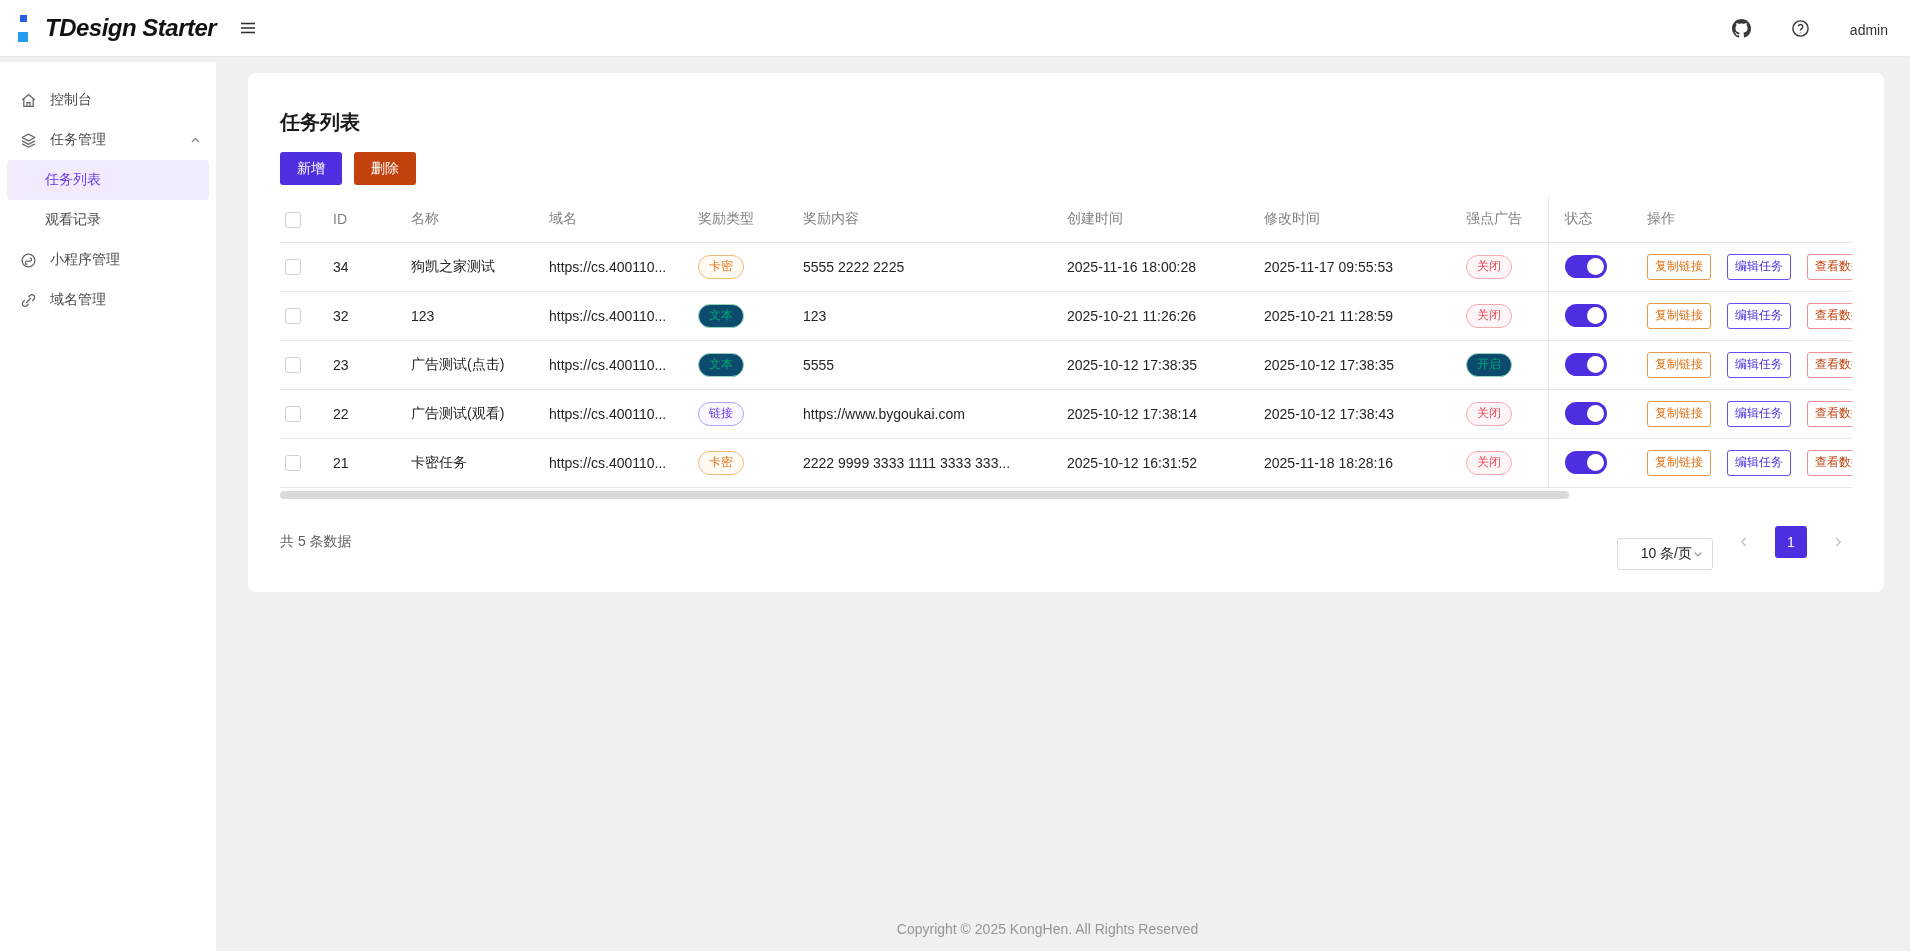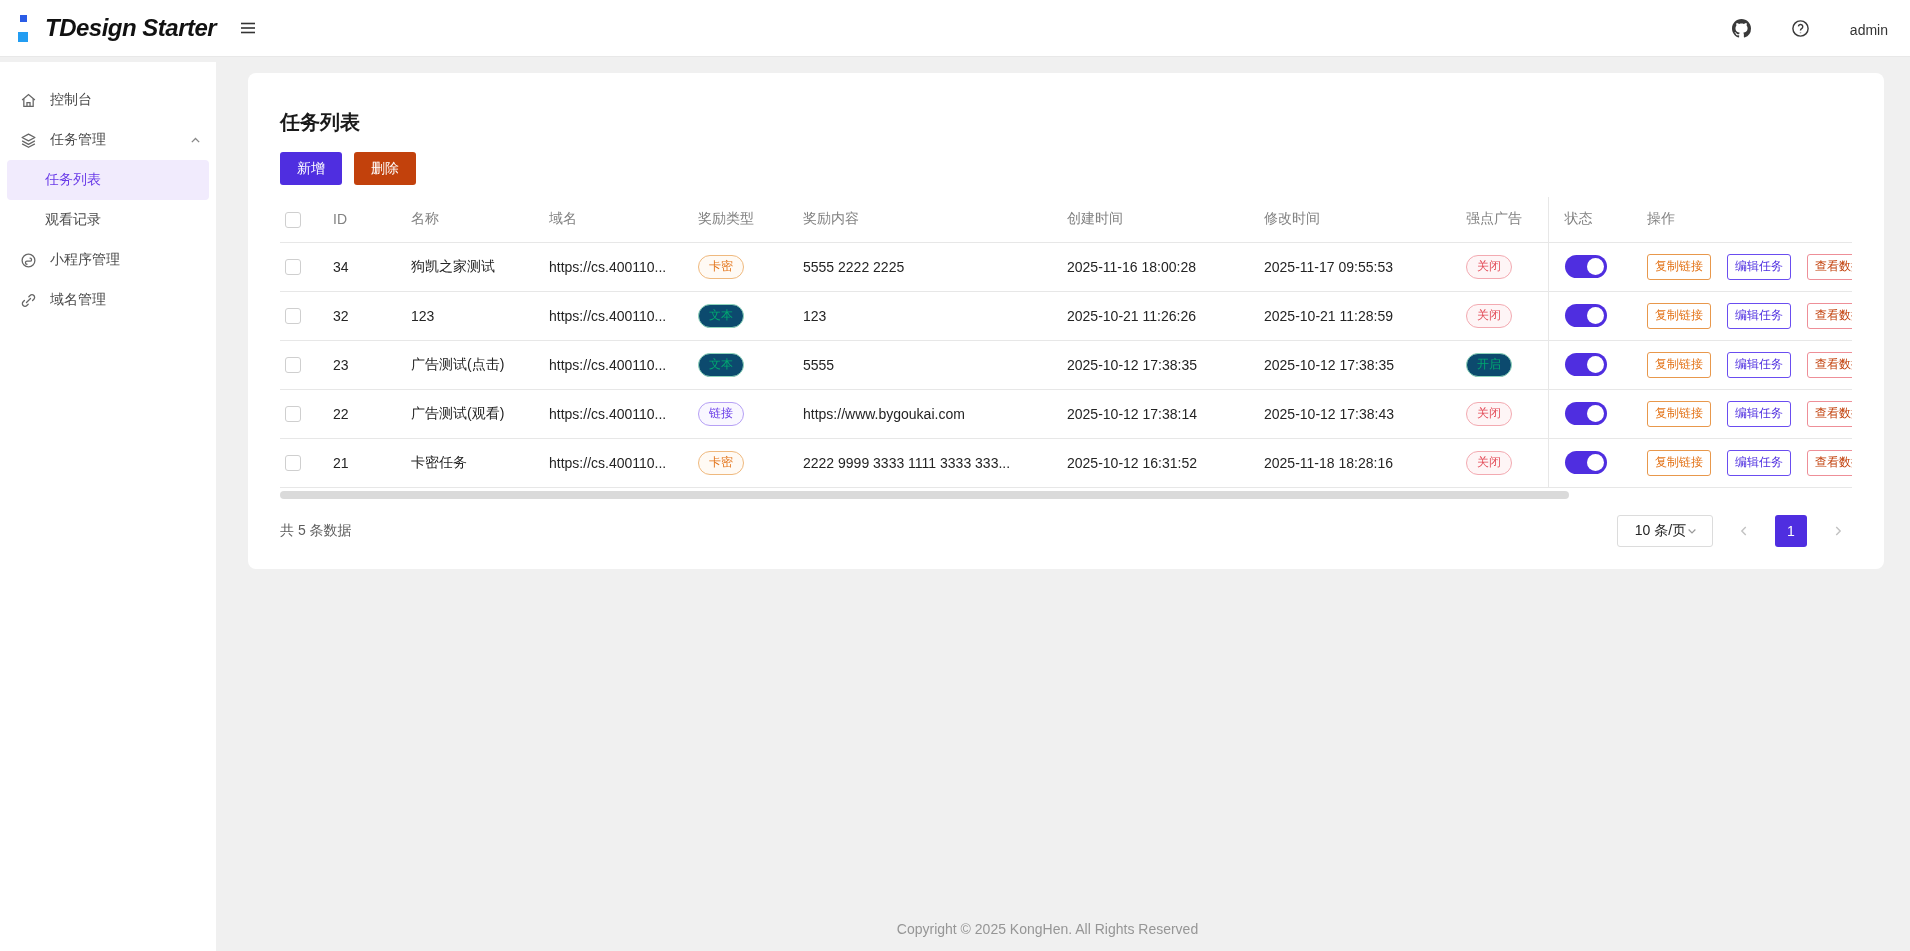--- a/index.html
+++ b/index.html
@@ -73,22 +73,22 @@
 
   .hscroll { width:1572px; height:8px; margin-top:3px; }
   .hscroll .thumb { width:82%; height:8px; border-radius:4px; background:#dadada; }
 
   
   .pager { margin-top:16px; display:flex; align-items:center; justify-content:space-between;
            font-size:14px; }
   .pager-total { color:#5e5e5e; }
   .pager-right { display:flex; align-items:center; gap:17px; }
   .page-size { width:96px; height:32px; border:1px solid #dcdcdc; border-radius:3px;
-               display:flex; align-items:center; justify-content:center;
-               padding:0 8px 0 11px; color:#242424; cursor:pointer; background:#fff; }
+               display:flex; align-items:center; justify-content:flex-end;
+               padding:0 8px 0 11px; color:#242424; cursor:pointer; background:#fff;margin-top:23px; }
   .pg-arrow { width:28px; height:32px; display:flex; align-items:center; justify-content:center;
               color:#bdbdbd; cursor:default; }
   .pg-num { width:32px; height:32px; display:flex; align-items:center; justify-content:center;
             border-radius:3px; background:#4f2ee0; color:#fff; cursor:pointer; }
 
   .footer { position:absolute; bottom:14px; left:185px; right:0; text-align:center;
             font-size:14px; color:#969696; }
   svg { display:block; }
 </style>
 </head>

